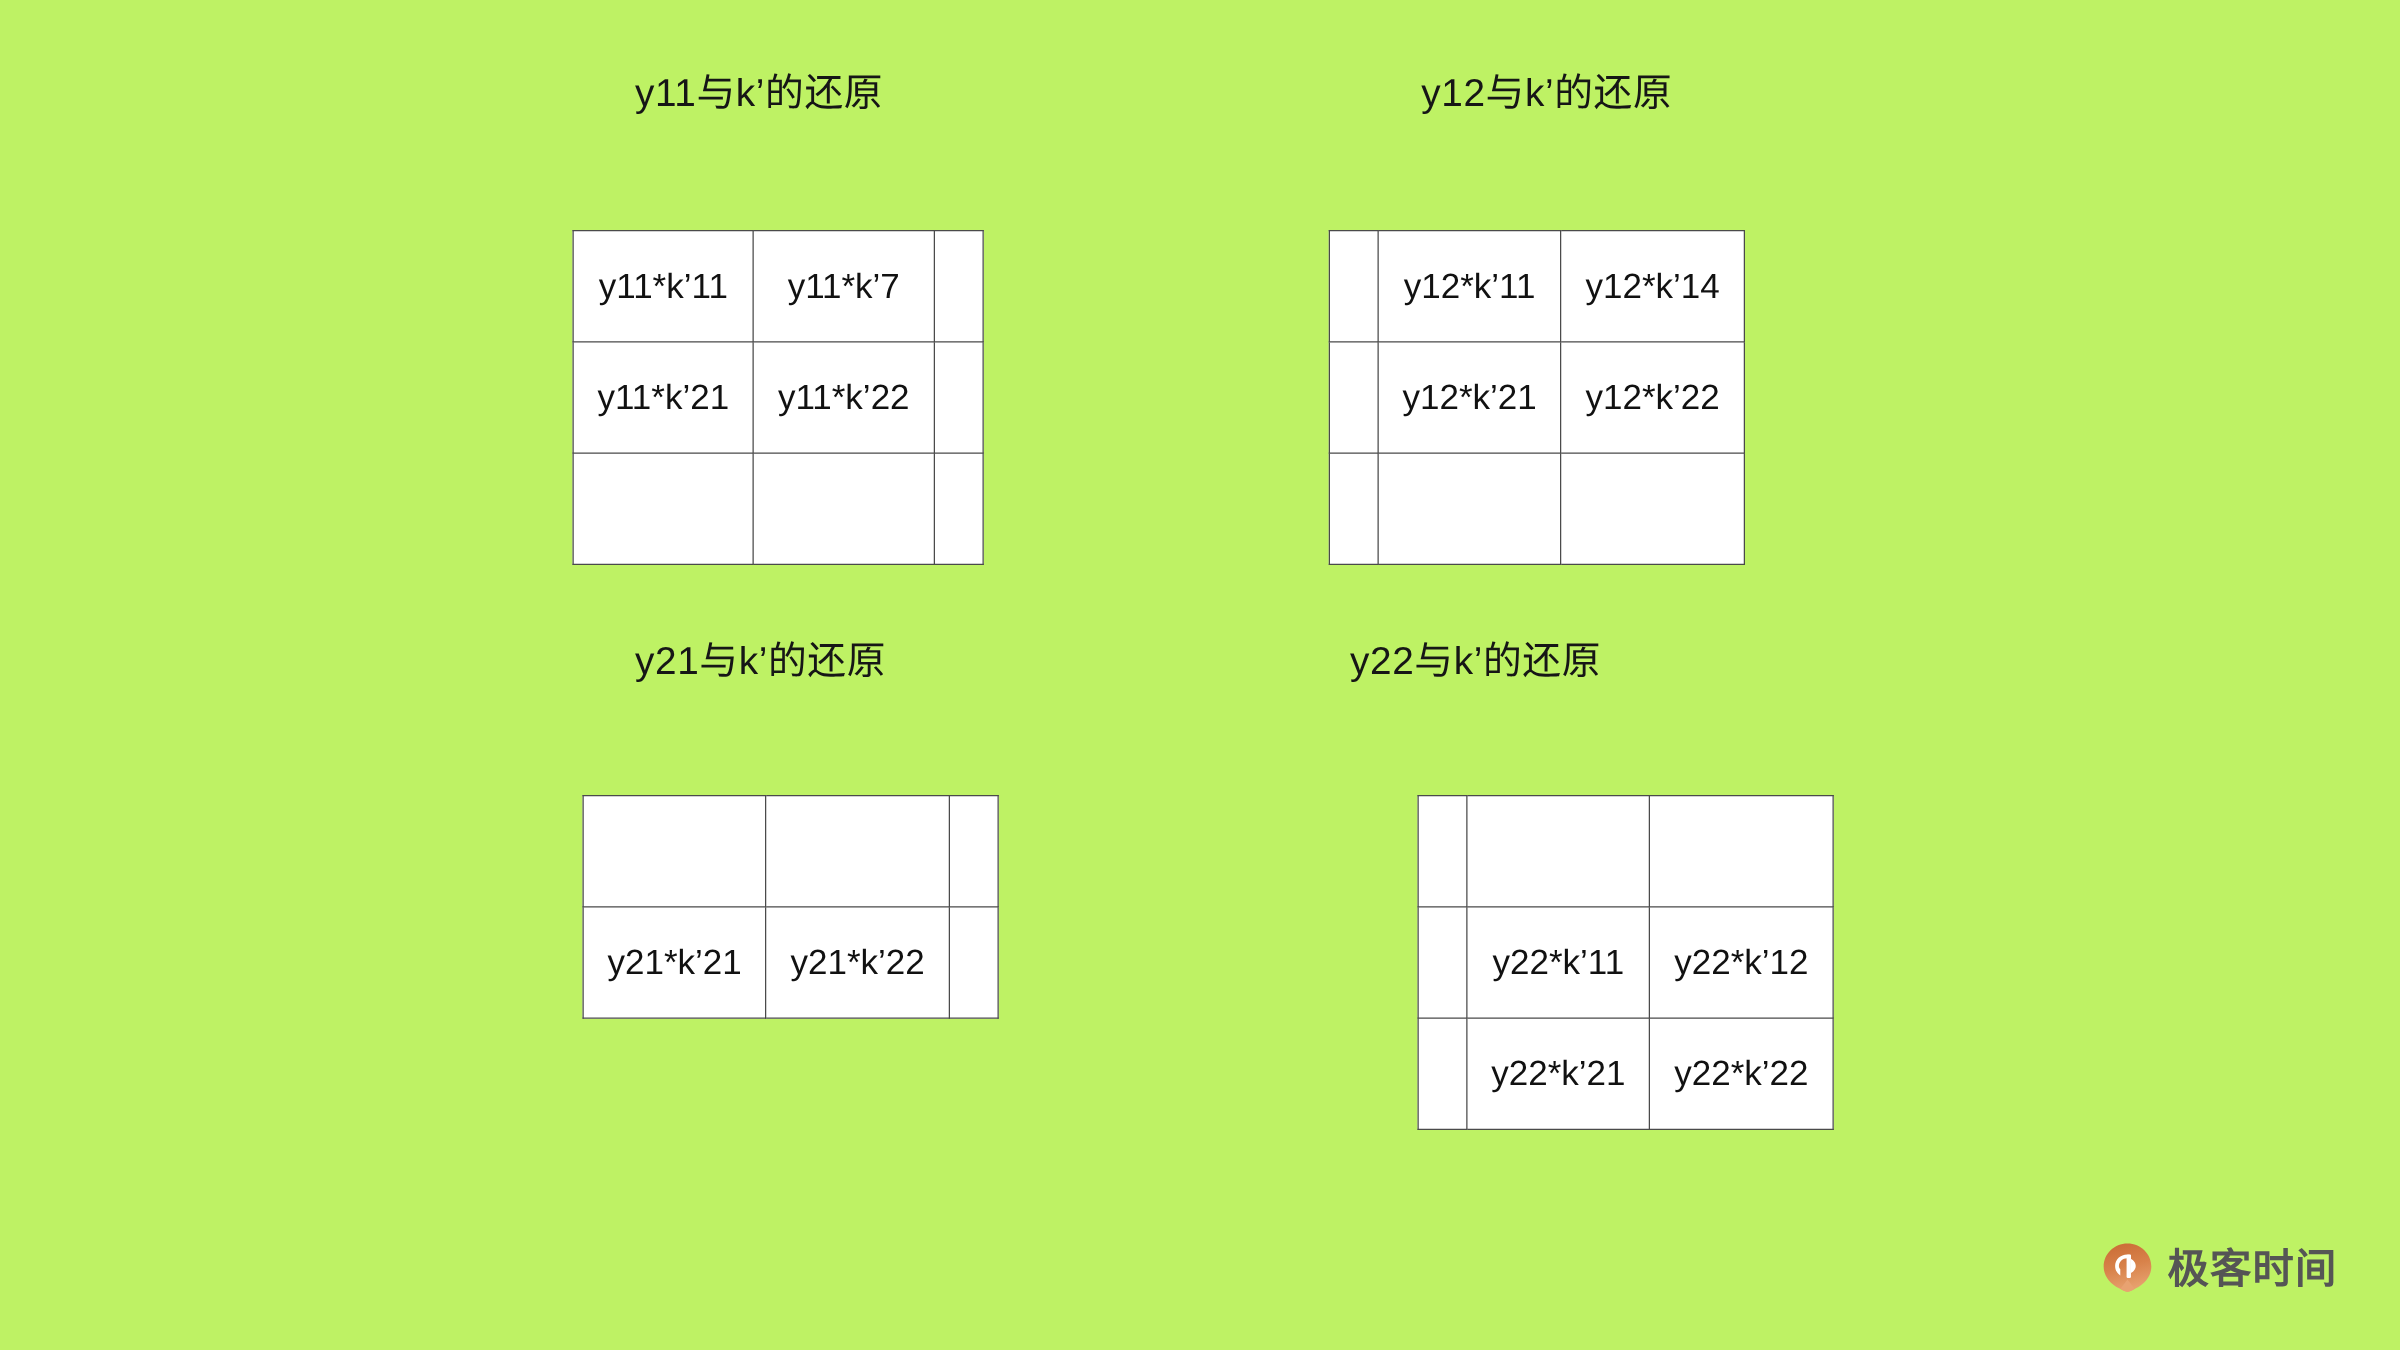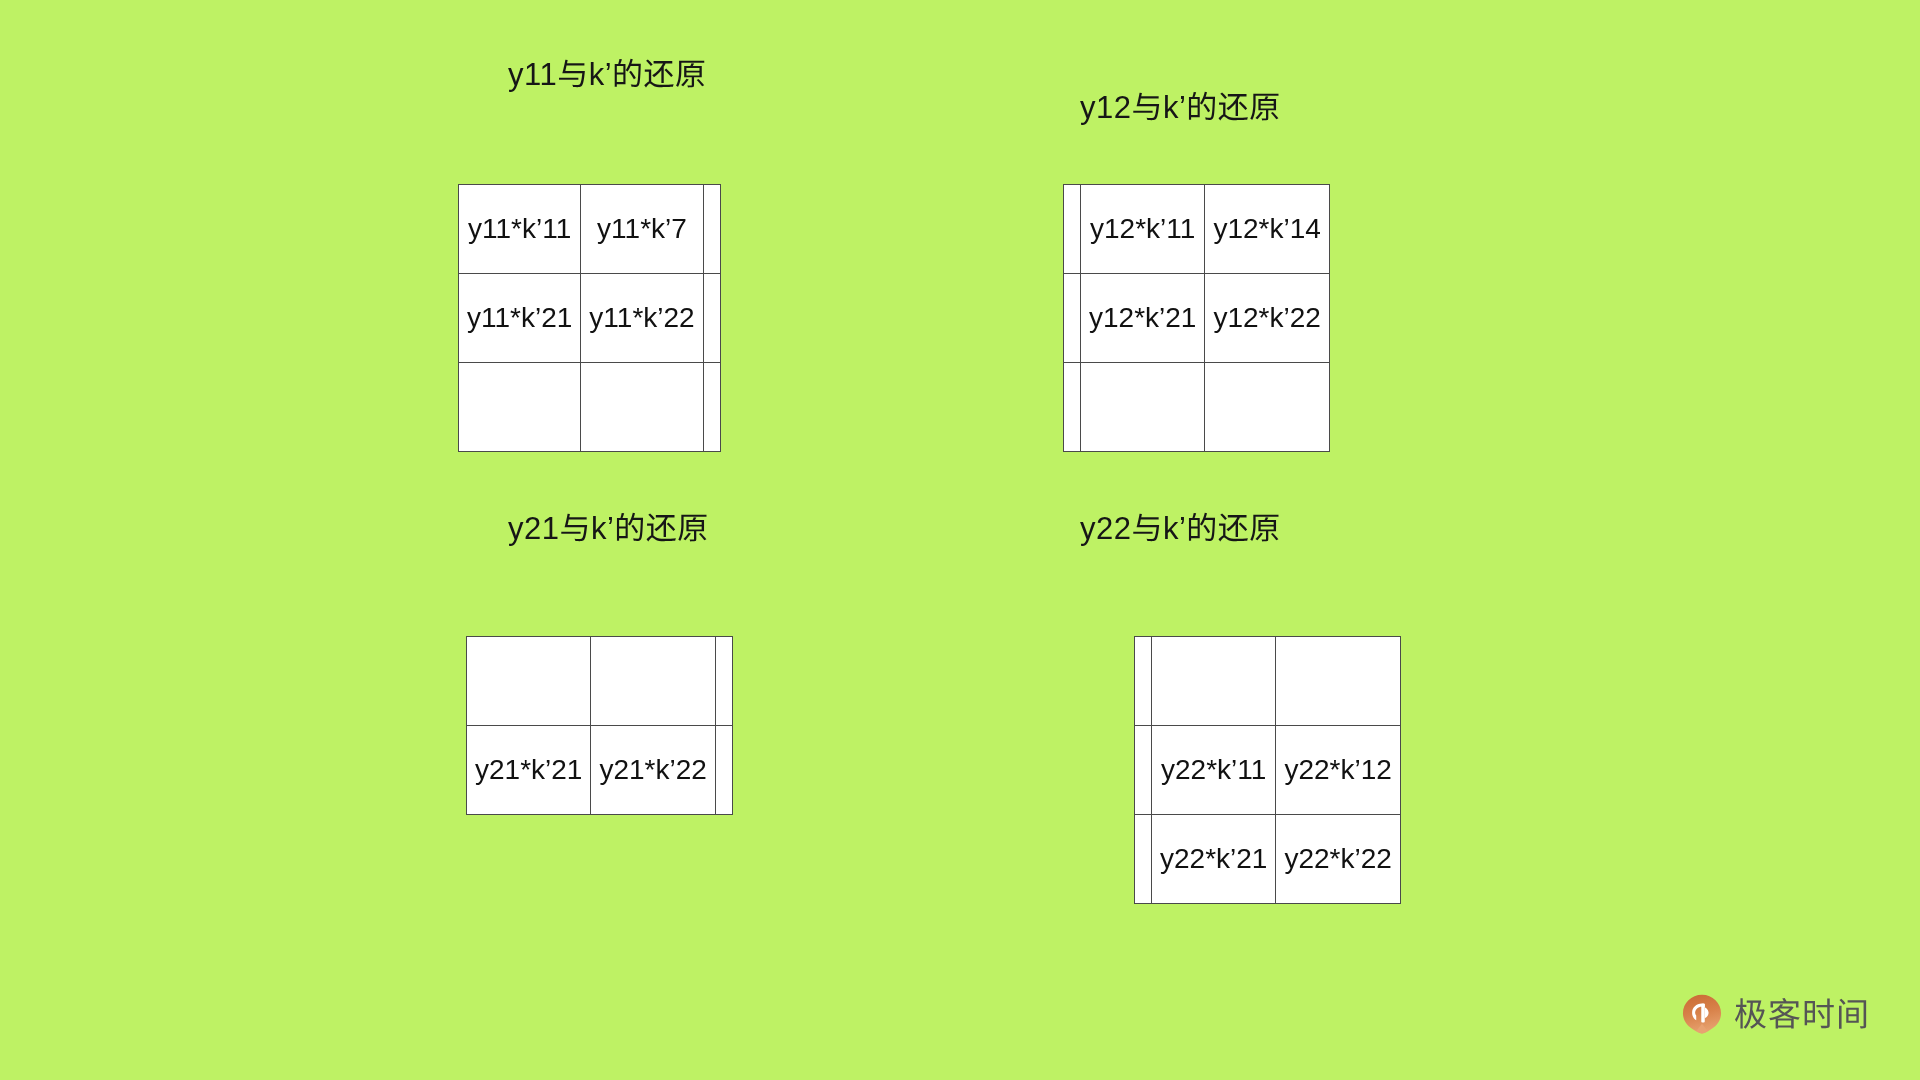--- a/index.html
+++ b/index.html
@@ -43,21 +43,21 @@
   .matrix {
     position: absolute;
     border-collapse: collapse;
     table-layout: fixed;
     background: #ffffff;
   }
   .matrix td {
     border: 1.4px solid #4a4a4a;
     width: 161px;
     height: 89px;
-    padding: 0 8px;
+    padding: 0 19px;
     text-align: center;
     vertical-align: middle;
     font-size: 28px;
     font-weight: 400;
     line-height: 1;
     color: #111111;
     white-space: nowrap;
     box-sizing: border-box;
     letter-spacing: 0px;
   }
@@ -75,21 +75,21 @@
     gap: 10px;
   }
   .brand-mark {
     width: 44px;
     height: 44px;
     flex: 0 0 44px;
     display: block;
   }
   .brand-text {
     font-size: 33px;
-    font-weight: 400;
+    font-weight: 700;
     letter-spacing: 1px;
     color: #555555;
     line-height: 1;
     white-space: nowrap;
   }
 </style>
 </head>
 <body>
 
 <div class="slide">
@@ -112,21 +112,21 @@
         <tr>
           <td class="empty"></td>
           <td class="empty"></td>
           <td class="empty"></td>
         </tr>
       </tbody>
     </table>
   </div>
 
   <div class="quadrant">
-    <div class="q-title" style="left:1080px; top:58px;margin-top:33px;">y12与k’的还原</div>
+    <div class="q-title" style="left:1137px; top:58px;">y12与k’的还原</div>
 
     <table class="matrix" style="left:1063px; top:184px;">
       <tbody>
         <tr>
           <td class="empty"></td>
           <td>y12*k’11</td>
           <td>y12*k’14</td>
         </tr>
         <tr>
           <td class="empty"></td>

